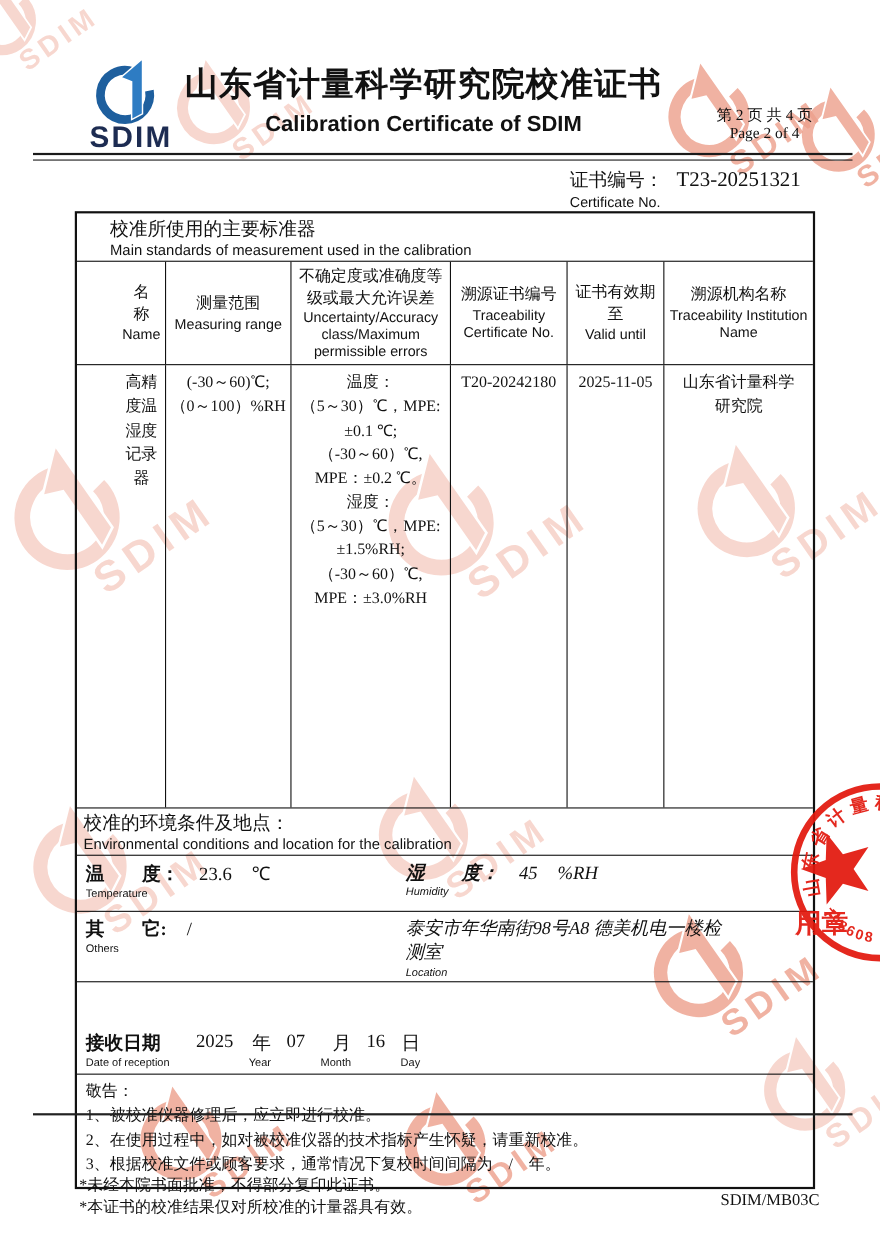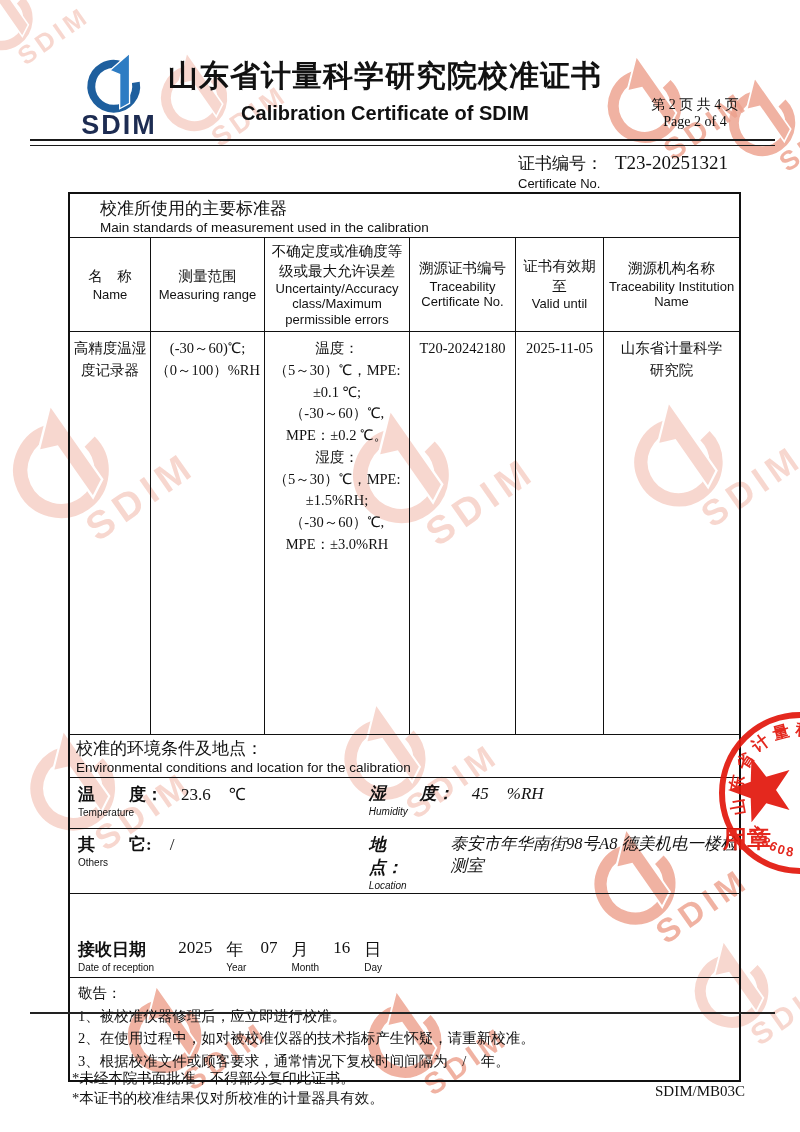--- a/index.html
+++ b/index.html
@@ -30,39 +30,39 @@
   .certno .cn{font-size:17px;}
   .certno .val{font-size:19px;margin-left:8px;}
   .certno .en{font-family:"Liberation Sans",sans-serif;font-size:13px;margin-top:1px;}
   
   .table{position:absolute;left:68px;top:192px;width:669px;border:2px solid #111;background:transparent;}
   .sect{padding:3px 6px 2px 6px;margin-left:24px;}
   .sect .cn{font-family:"Liberation Sans",sans-serif;font-size:17px;}
   .sect .en{font-family:"Liberation Sans",sans-serif;font-size:13.5px;}
   .grid{display:grid;grid-template-columns:80px 114px 145px 106px 88px auto;border-top:1.5px solid #111;}
   .cell{border-left:1px solid #111;padding:4px 3px;text-align:center;}
-  .cell:first-child{border-left:none;}
+  .cell:first-child{border-left:none;padding-left:40px;}
   .hrow .cell{display:flex;flex-direction:column;justify-content:center;min-height:80px;}
   .hrow .cn{font-family:"Liberation Sans",sans-serif;font-size:14.5px;line-height:1.35;}
   .hrow .en{font-family:"Liberation Sans",sans-serif;font-size:13px;line-height:1.18;}
   .brow .cell{min-height:392px;font-size:14.5px;line-height:1.5;white-space:pre-line;padding-top:6px;}
   .envt{border-top:1.5px solid #111;padding:2px 6px;}
   .envt .cn{font-family:"Liberation Sans",sans-serif;font-size:17px;}
   .envt .en{font-family:"Liberation Sans",sans-serif;font-size:13.5px;}
   .envrow{border-top:1.5px solid #111;display:flex;padding:4px 0 2px 8px;min-height:44px;}
   .half-l{width:44%;}
   .half-r{width:56%;font-style:italic;}
   .lab{font-size:17px;font-weight:bold;}
   .val{font-size:17px;margin-left:14px;}
   .unit{font-size:17px;margin-left:14px;}
   .sub{font-family:"Liberation Sans",sans-serif;font-size:10px;margin-top:1px;}
   .locwrap{display:flex;}
   .locval{font-size:16.5px;margin-left:0;width:300px;line-height:1.35;}
   .daterow{border-top:1.5px solid #111;display:flex;padding:6px 0 4px 8px;min-height:48px;}
-  .dcol{text-align:left;margin-right:14px;}
+  .dcol{text-align:right;margin-right:14px;}
   .dcol .t{font-size:17px;margin-top:38px;}
   .dcol.first{text-align:left;margin-right:24px;}
   .dcol.first .t{font-weight:bold;}
   .notes{border-top:1.5px solid #111;padding:4px 8px 8px 8px;font-size:14.5px;line-height:1.55;}
   
   .rule-c{position:absolute;left:30px;top:1012px;width:745px;border-top:2px solid #222;}
   .foot{position:absolute;left:72px;top:1069px;font-size:14.5px;line-height:1.35;}
   .doccode{position:absolute;right:55px;top:1083px;font-size:15px;}
   
   .stamp{position:absolute;left:690px;top:708px;width:200px;height:180px;opacity:.93;}
@@ -267,21 +267,20 @@
     <div class="envrow">
       <div class="half-l">
         <div>
           <span class="lab">其　　它:</span>
           <span class="val">/</span>
         </div>
         <div class="sub">Others</div>
       </div>
       <div class="half-r">
         <div class="locwrap">
-          <span class="lab">地　　点：</span>
           <span class="locval">泰安市年华南街98号A8 德美机电一楼检测室</span>
         </div>
         <div class="sub">Location</div>
       </div>
     </div>
 
     <div class="daterow">
       <div class="dcol first">
         <div class="t">接收日期</div>
         <div class="sub">Date of reception</div>

